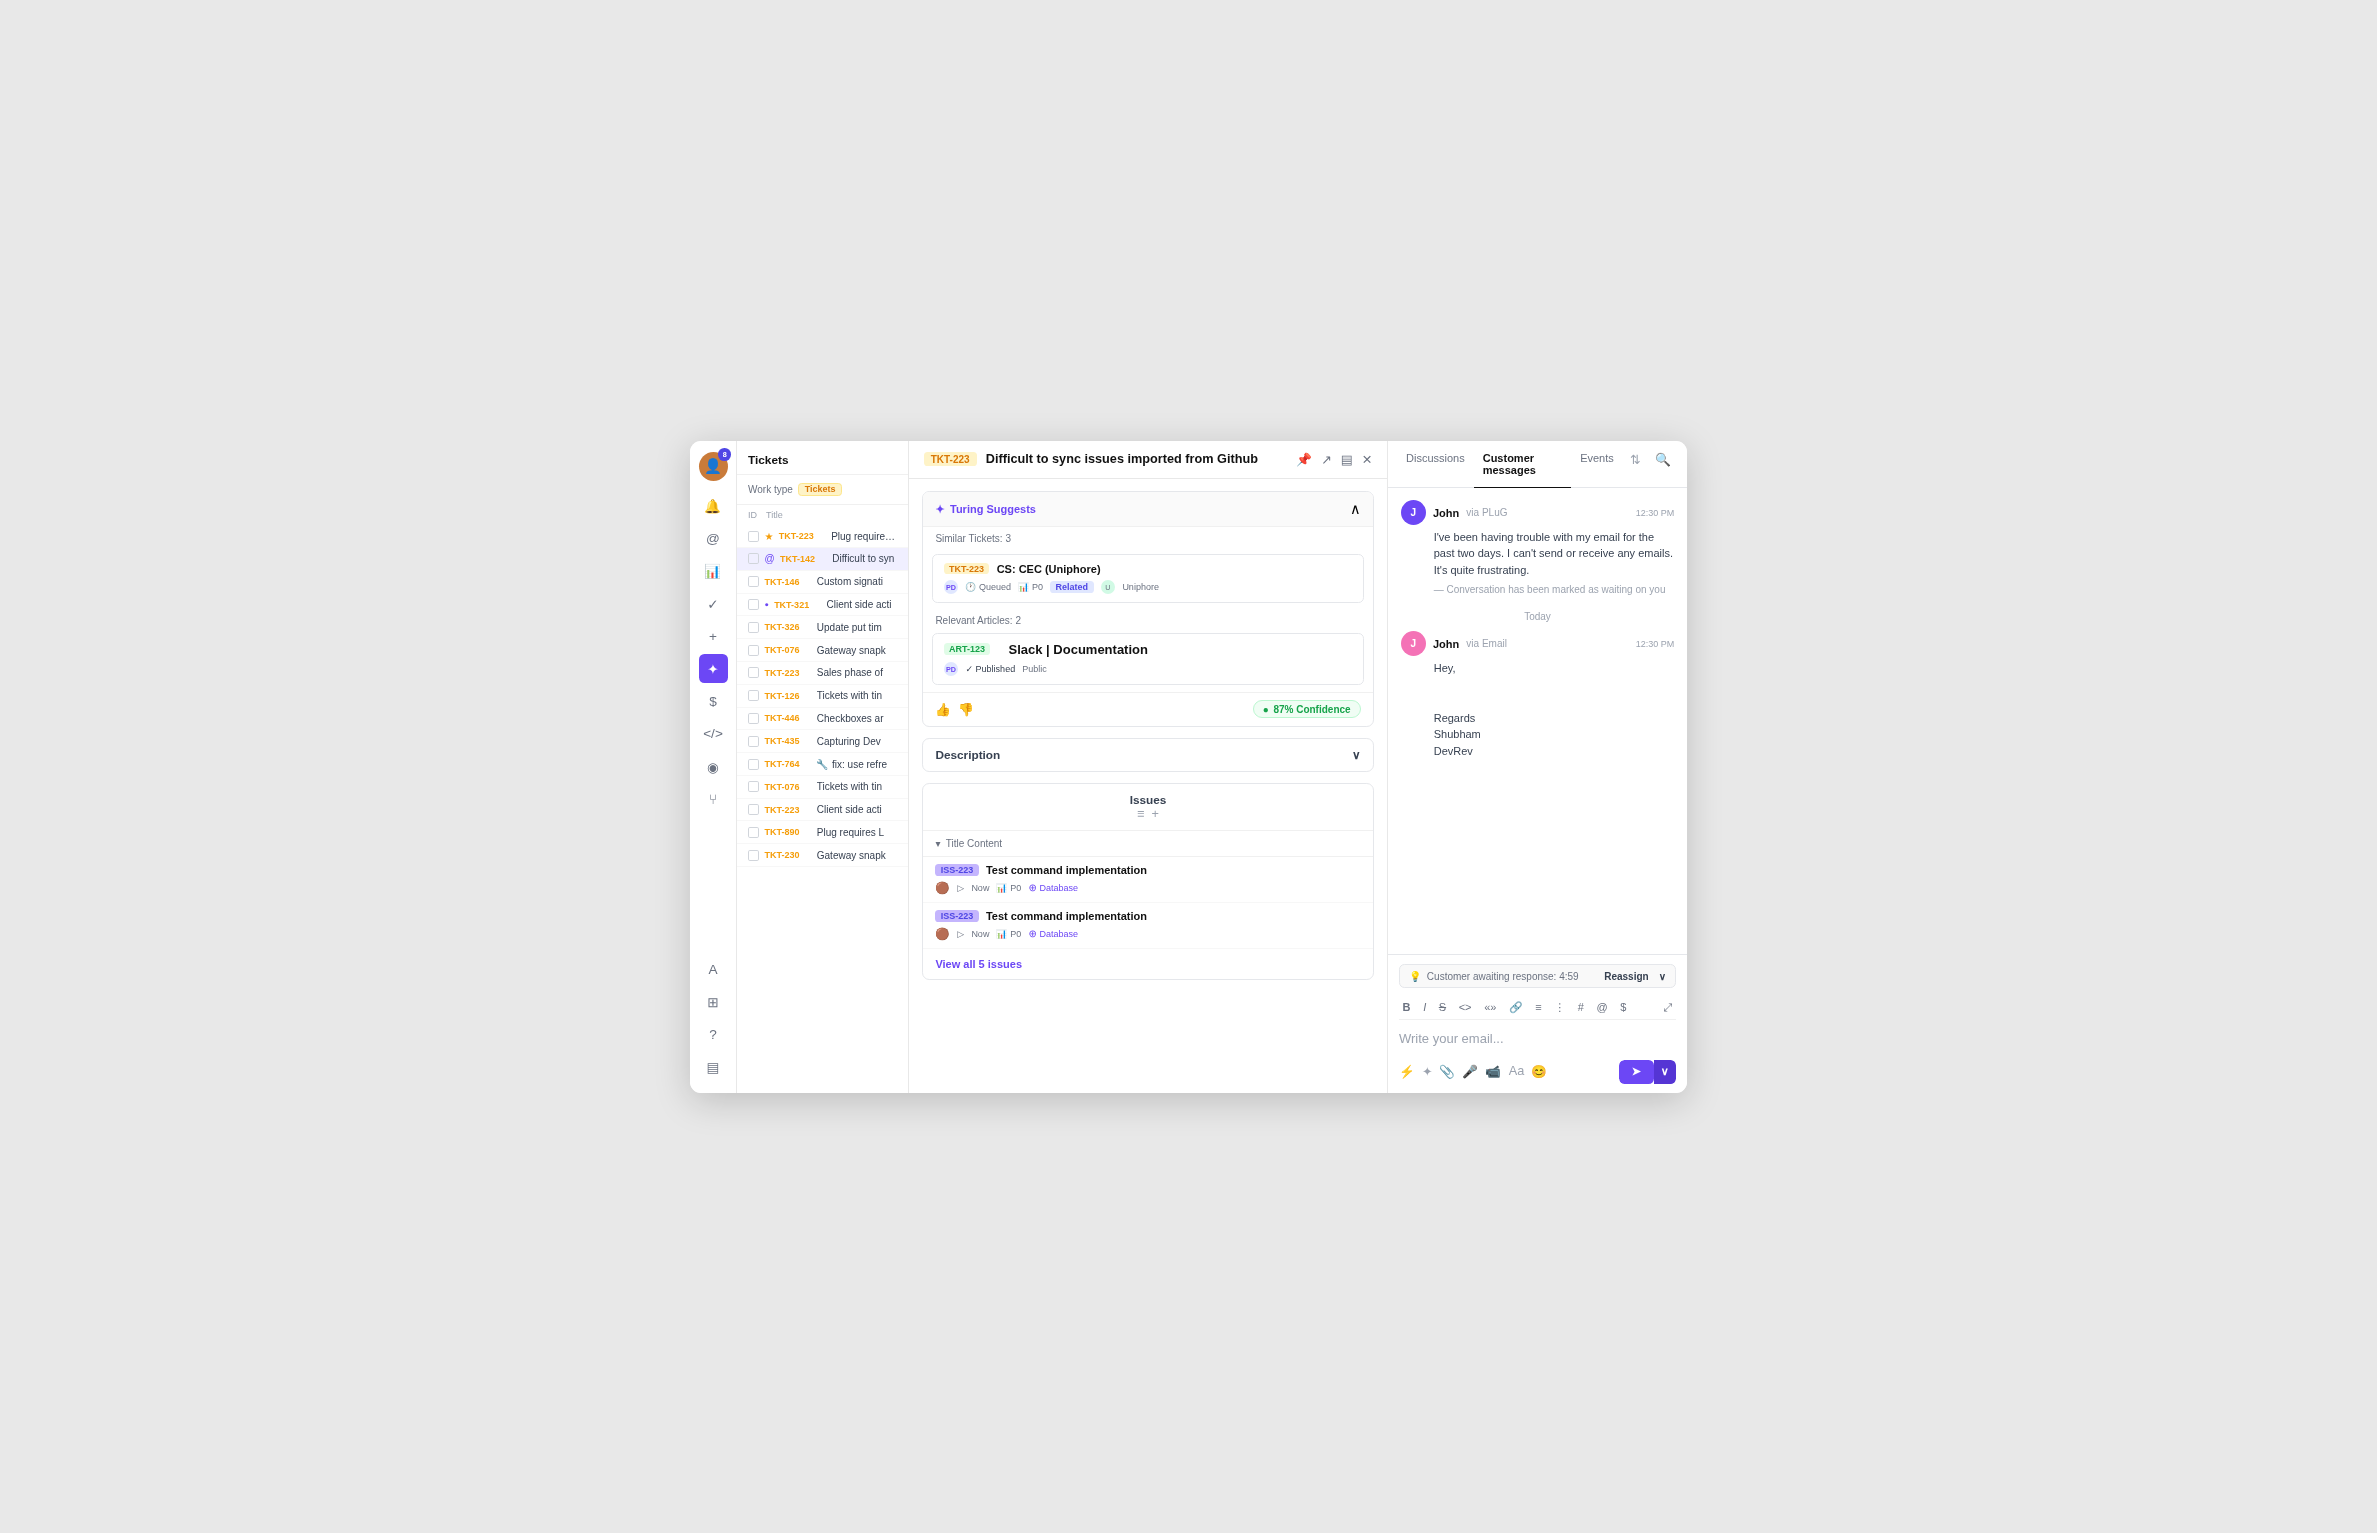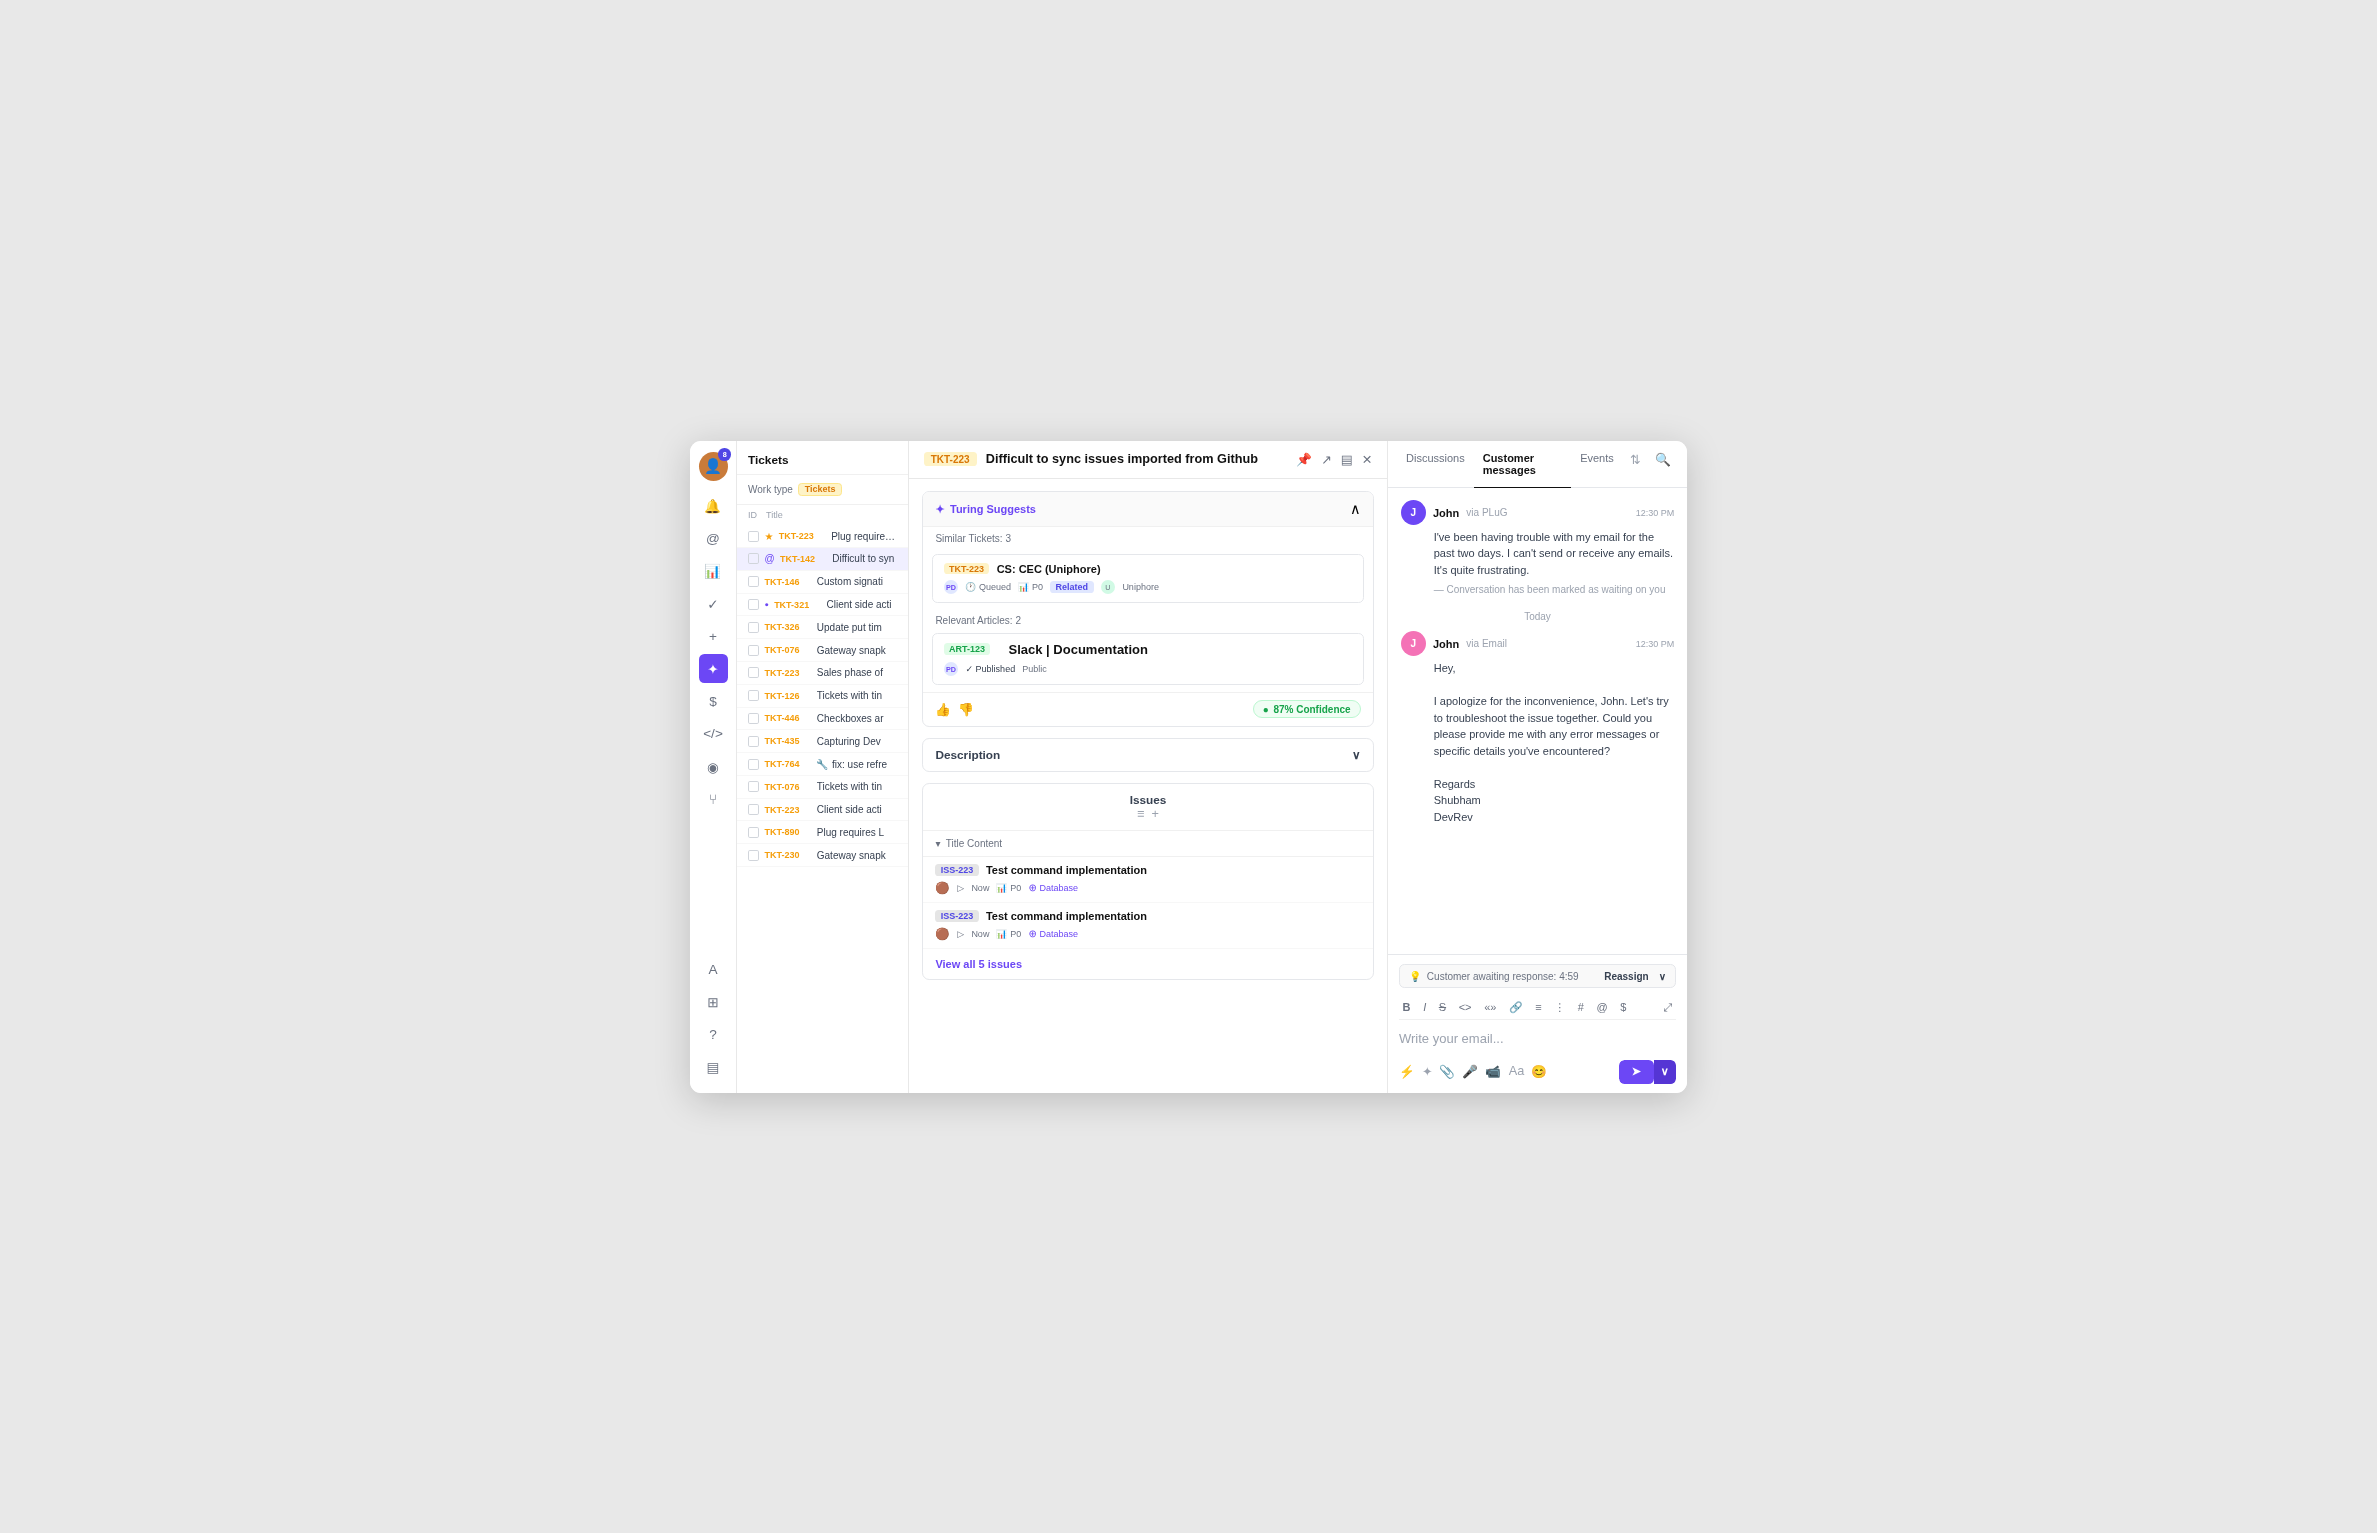--- a/index.html
+++ b/index.html
@@ -339,21 +339,21 @@
       padding: 7.2px 12.7px;
       border-bottom: 0.9px solid #f7f7f7;
     }
     .issue-header {
       display: flex;
       align-items: center;
       gap: 7.2px;
       margin-bottom: 4.5px;
     }
     .iss-tag {
-      background: #e5e5e5; color: #4f46e5;
+      background: #c4b5fd; color: #4f46e5;
       border-radius: 3.6px; padding: 0.9px 5.4px; font-size: 9px; font-weight: 600;
     }
     .iss-title { font-size: 11px; font-weight: 600; color: #111; }
     .iss-meta {
       display: flex;
       align-items: center;
       gap: 7.2px;
       font-size: 9px;
       color: #6b7280;
     }
@@ -758,21 +758,20 @@
       <div class="message-group">
         <div class="message-header">
           <div class="msg-avatar pink" style="background:#f472b6;">J</div>
           <span class="msg-name">John</span>
           <span class="msg-via">via Email</span>
           <span class="msg-time">12:30 PM</span>
         </div>
         <div class="msg-body">
           <div>Hey,</div>
           <br>
-          <div>I apologize for the inconvenience, John. Let's try to troubleshoot the issue together. Could you please provide me with any error messages or specific details you've encountered?</div>
           <br>
           <div>Regards</div>
           <div>Shubham</div>
           <div>DevRev</div>
         </div>
       </div>
     </div>
 
     <div class="compose-area">
       <div class="compose-status">

